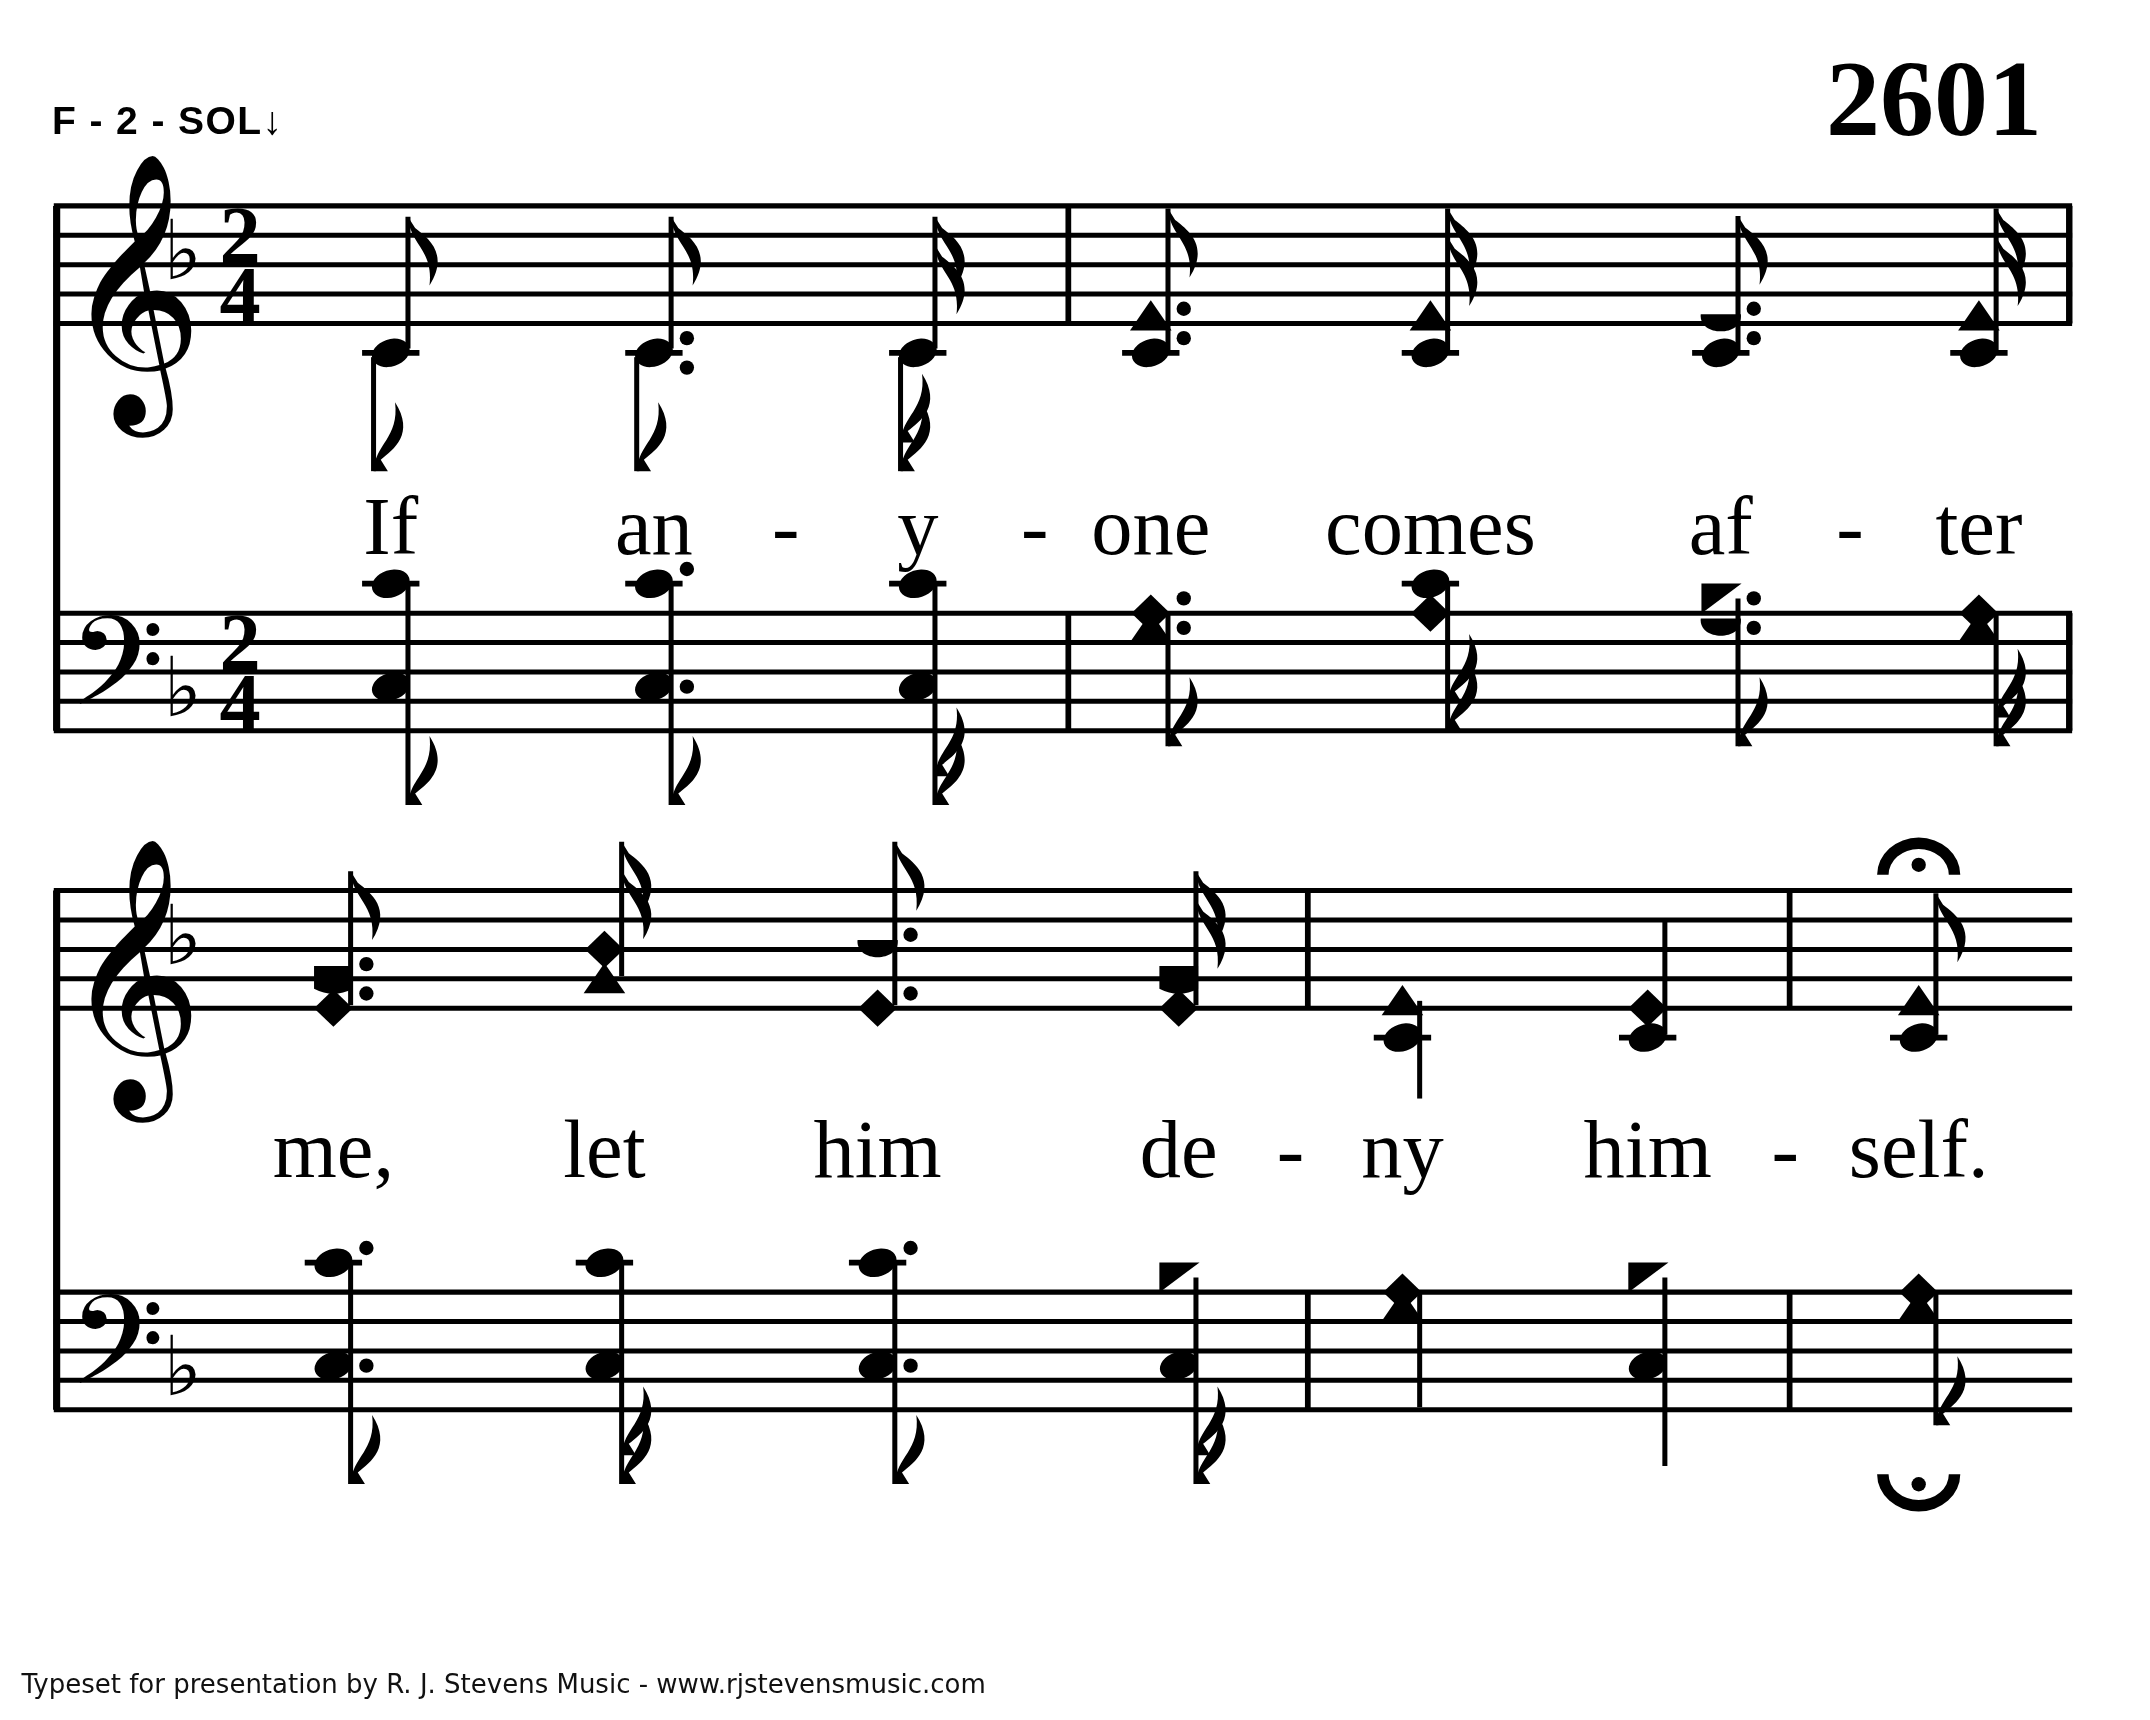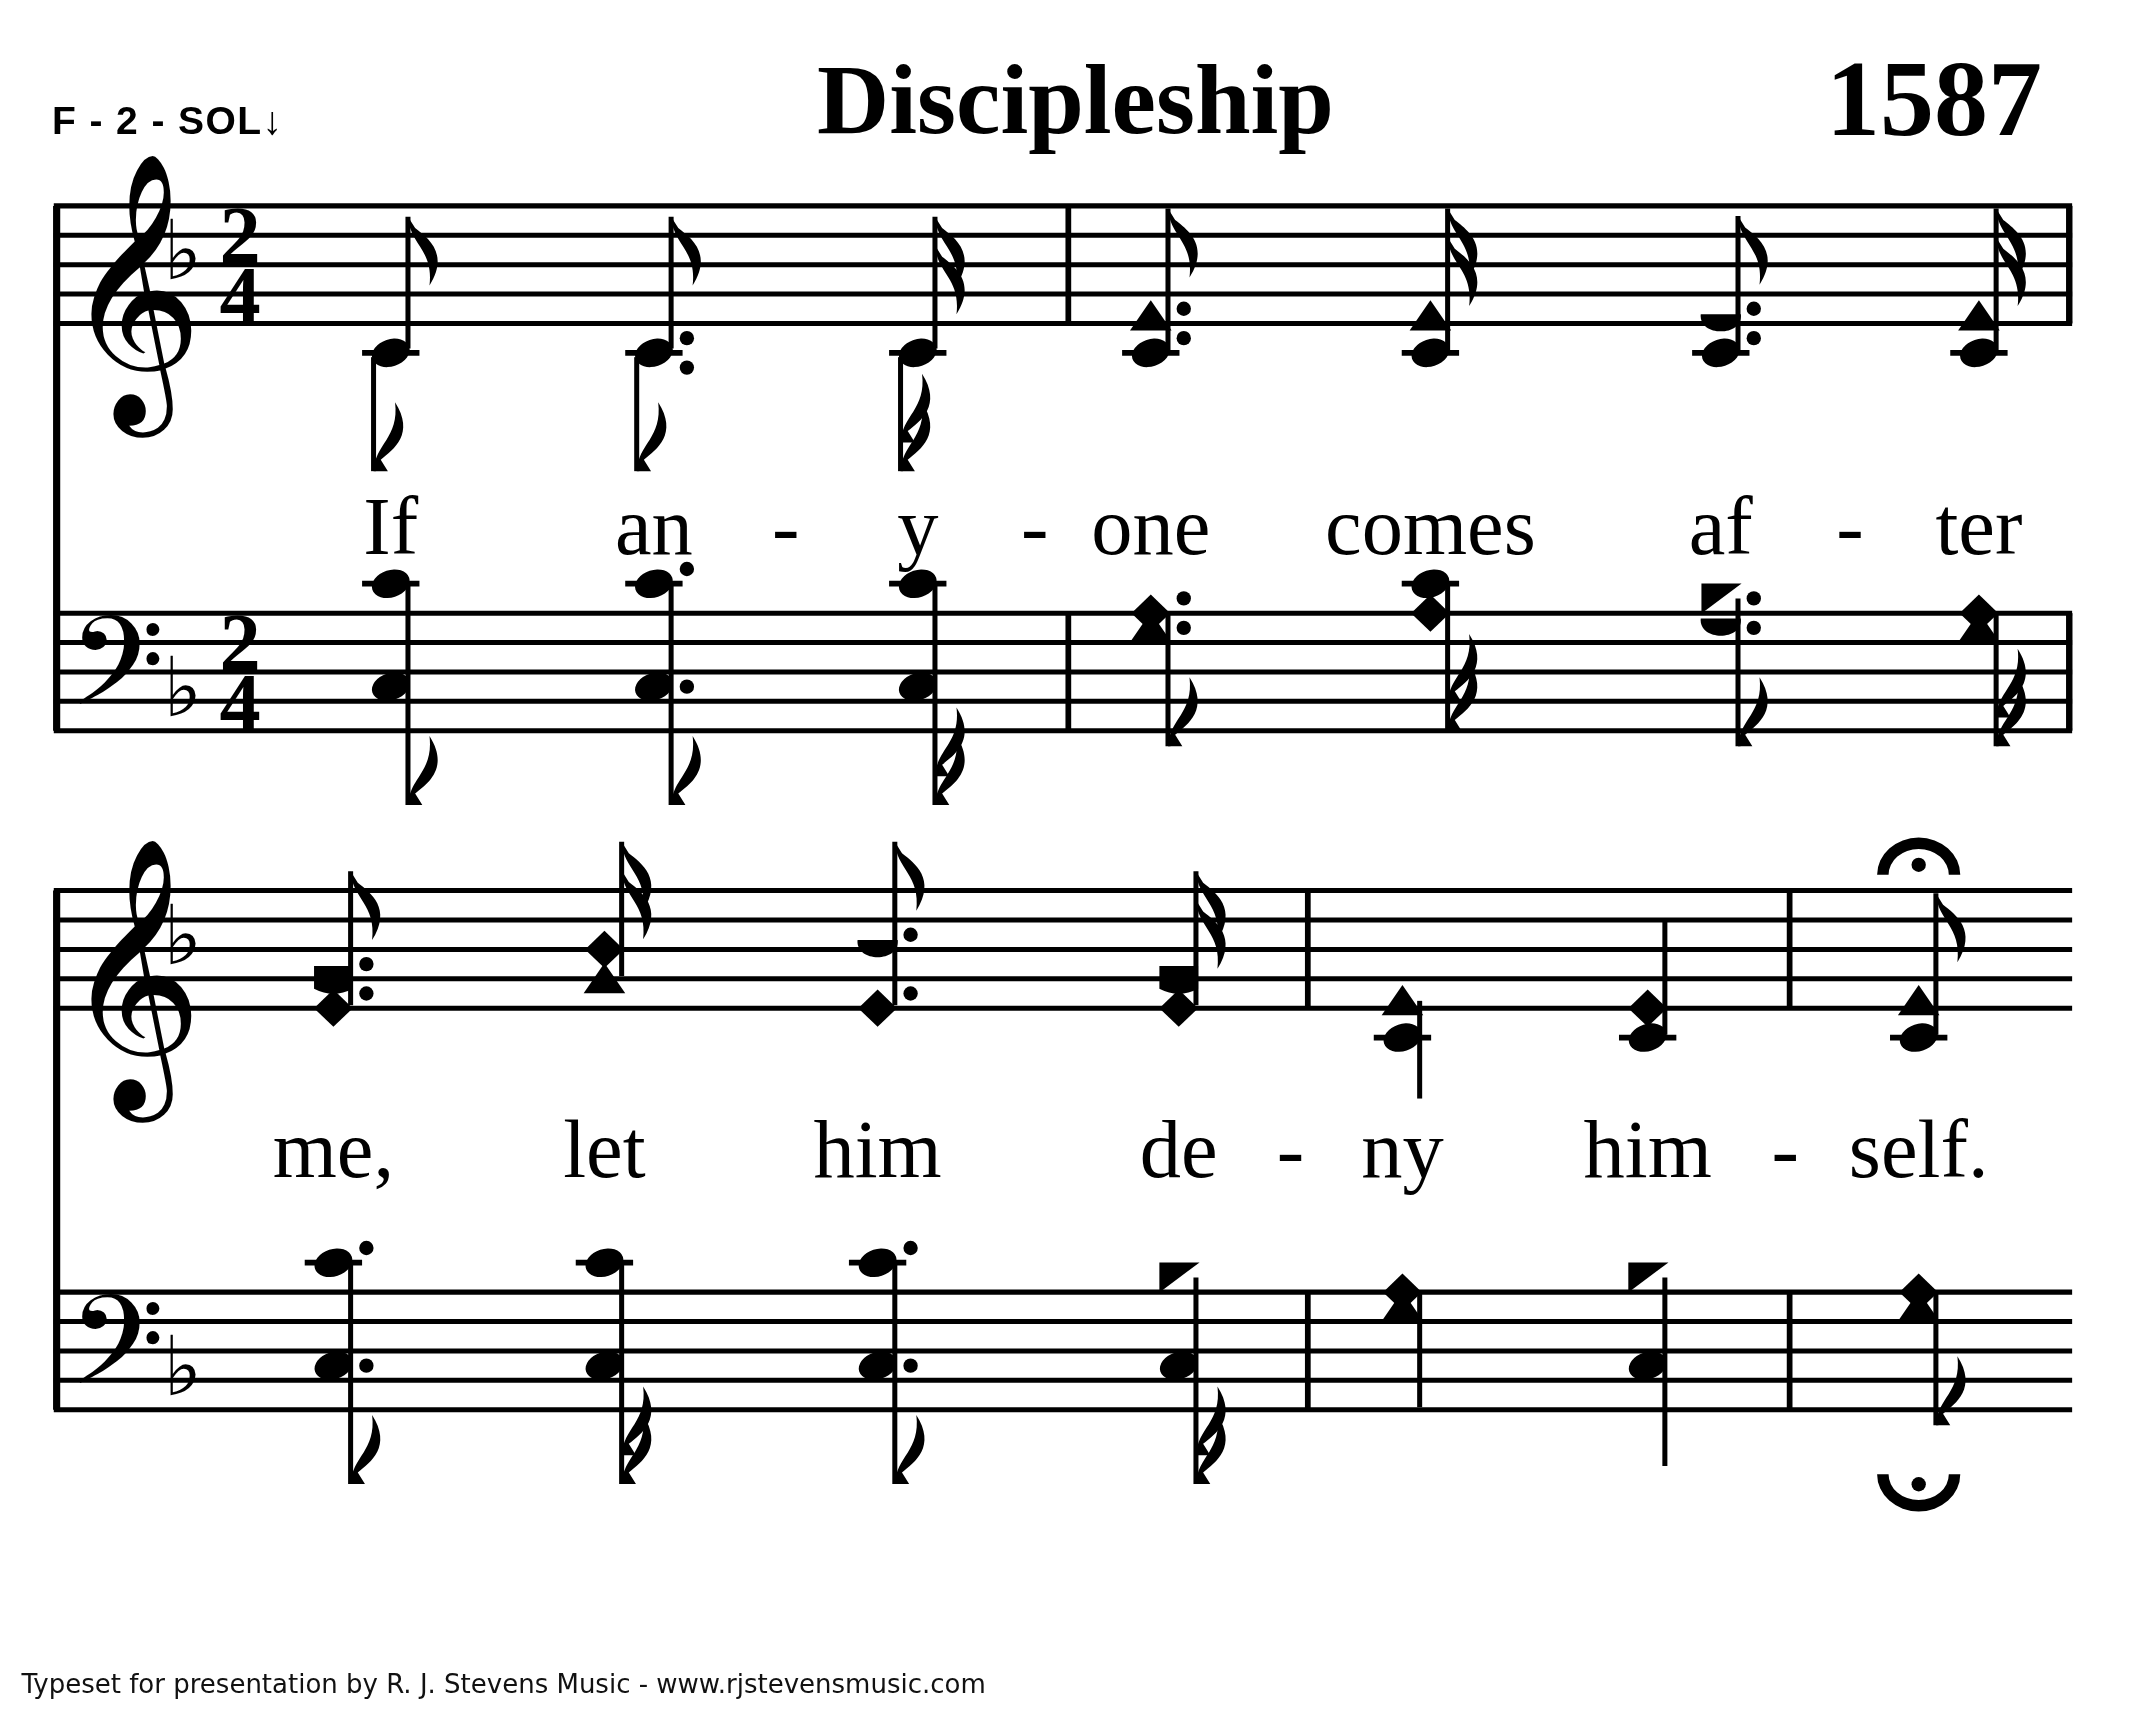--- a/index.html
+++ b/index.html
@@ -12,22 +12,21 @@
   .hdr-num{position:absolute;right:50px;top:37px;font-size:108px;font-weight:bold;}
   .ftr{position:absolute;left:21.5px;top:1669px;font-family:"DejaVu Sans","Liberation Sans",sans-serif;
        font-size:26px;font-weight:400;color:#111;text-align:center;}
   svg text{user-select:none;}
 </style>
 </head>
 <body>
 
 <div id="page">
   <div class="hdr-key">F - 2 - SOL↓</div>
-  <div class="hdr-title">Discipleship</div>
-  <div class="hdr-num">1587</div>
+  <div class="hdr-num">2601</div>
   <svg id="score" width="2151" height="1721" viewBox="0 0 3000 2400" style="position:absolute;left:0;top:0;">
       <line x1="75" y1="287" x2="2890" y2="287" stroke="#000" stroke-width="7"></line>
       <line x1="75" y1="328" x2="2890" y2="328" stroke="#000" stroke-width="7"></line>
       <line x1="75" y1="369" x2="2890" y2="369" stroke="#000" stroke-width="7"></line>
       <line x1="75" y1="410" x2="2890" y2="410" stroke="#000" stroke-width="7"></line>
       <line x1="75" y1="451" x2="2890" y2="451" stroke="#000" stroke-width="7"></line>
       <line x1="1490" y1="287" x2="1490" y2="451" stroke="#000" stroke-width="8"></line>
       <line x1="2886" y1="287" x2="2886" y2="451" stroke="#000" stroke-width="9"></line>
       <line x1="75" y1="855" x2="2890" y2="855" stroke="#000" stroke-width="7"></line>
       <line x1="75" y1="896" x2="2890" y2="896" stroke="#000" stroke-width="7"></line>

